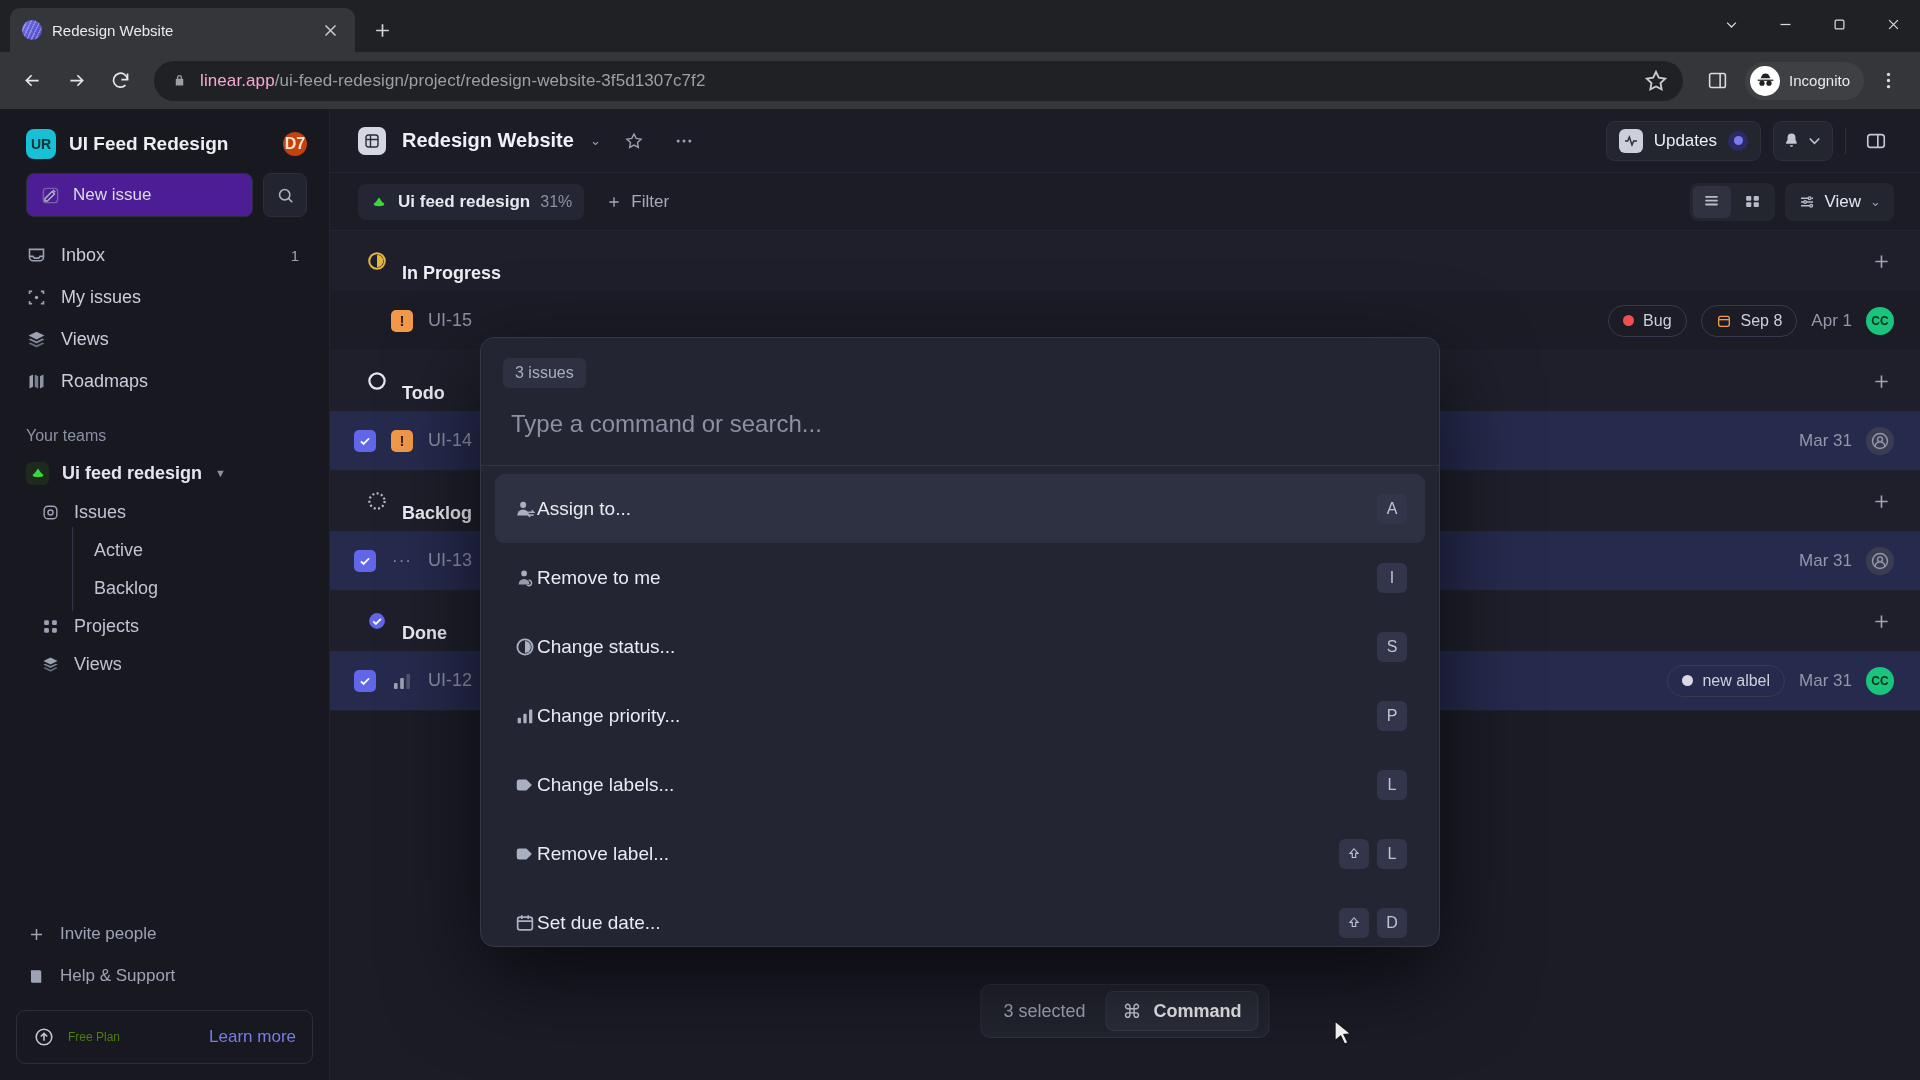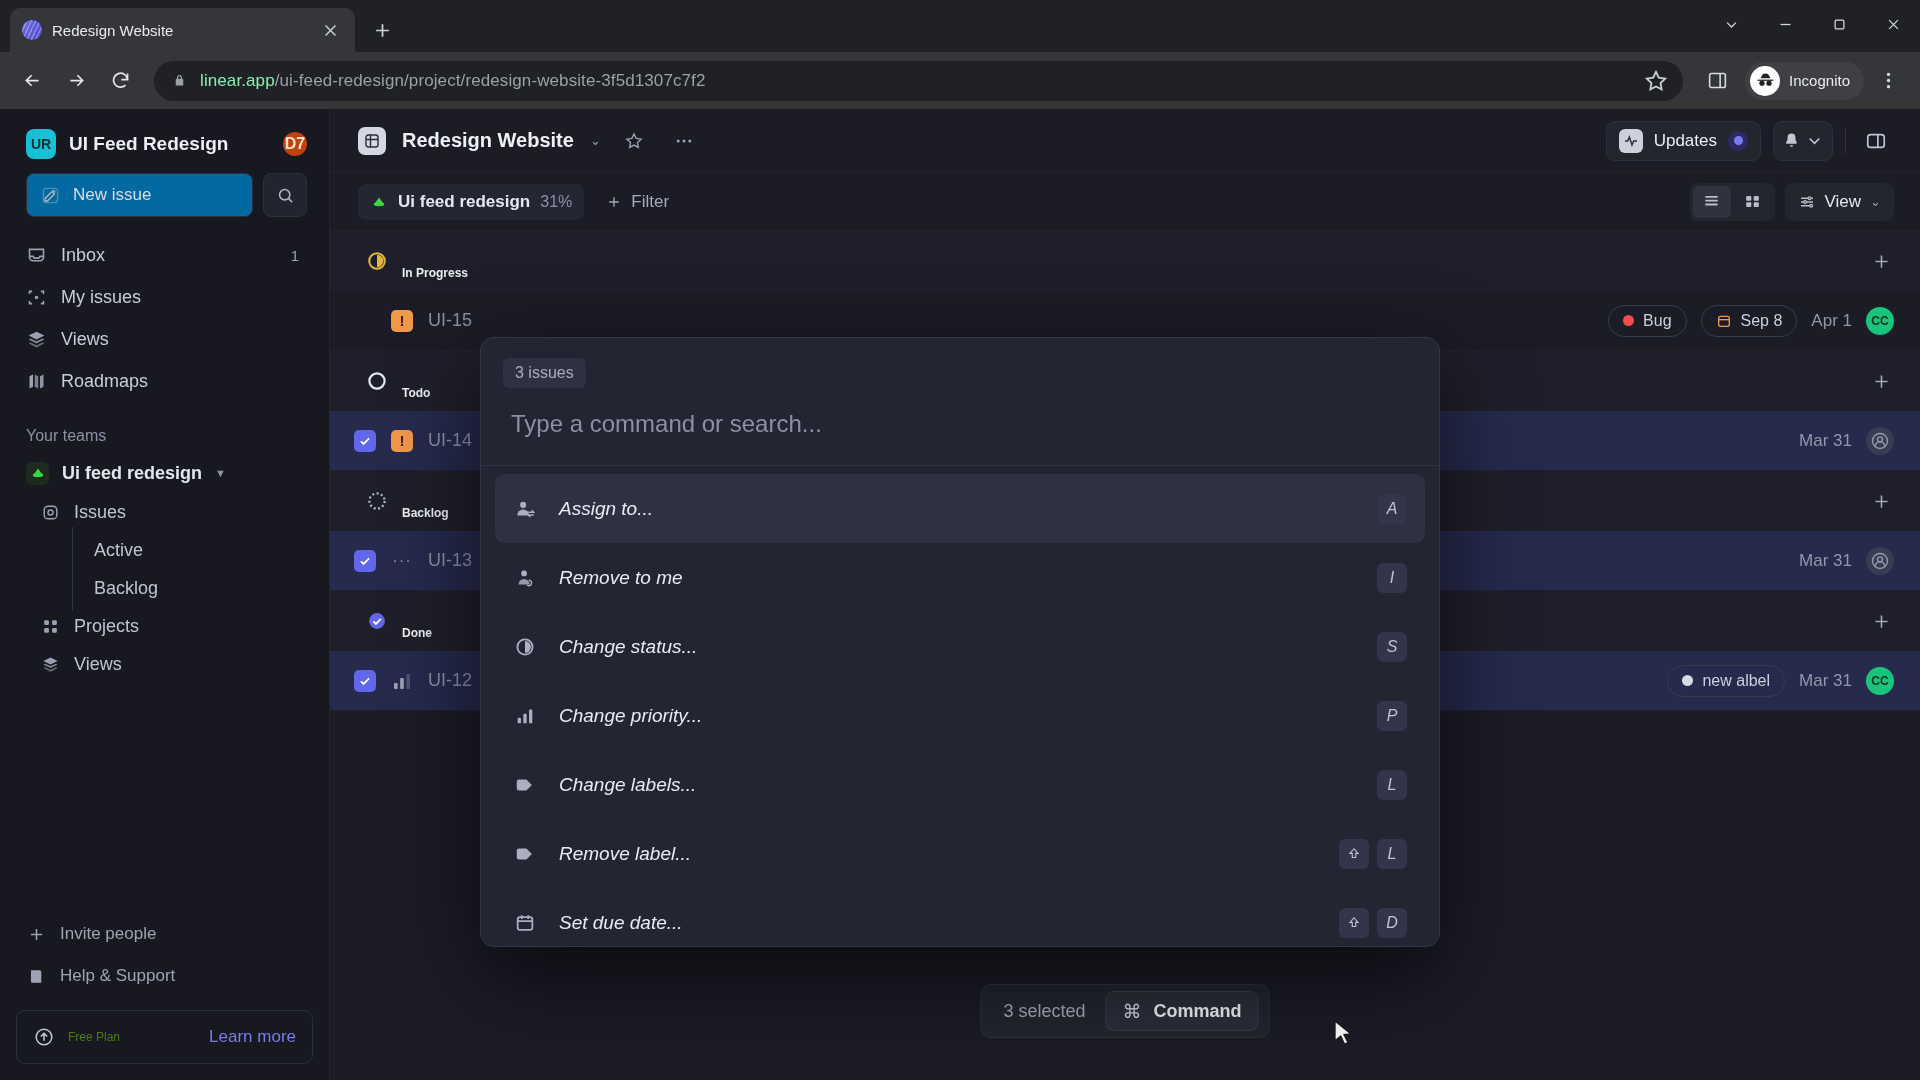--- a/index.html
+++ b/index.html
@@ -42,21 +42,21 @@
     padding: 0 12px; gap: 4px; flex: 0 0 57px;
   }
   .navbtn { width: 40px; height: 40px; display: grid; place-items: center; border-radius: 50%; color: #e3e5e8; }
   .navbtn svg { width: 21px; height: 21px; }
   .omnibox {
     flex: 1; height: 40px; background: #202124; border-radius: 20px;
     display: flex; align-items: center; padding: 0 14px 0 18px; margin: 0 10px; gap: 13px;
   }
   .lock { width: 15px; height: 15px; color: #9aa0a6; flex: 0 0 15px; }
   .url { font-size: 17px; color: #9aa0a6; white-space: nowrap; overflow: hidden; letter-spacing: .1px; }
-  .url b { color: #86efac; font-weight: 400; margin-top: 12px; }
+  .url b { color: #f9a8d4; font-weight: 400; margin-top: 12px; }
   .omni-star { margin-left: auto; width: 26px; height: 26px; color: #c9cdd1; flex:0 0 26px; }
   .tb-icon { width: 40px; height: 40px; display: grid; place-items: center; color: #d9dce0; border-radius: 50%; }
   .tb-icon svg { width: 21px; height: 21px; }
   .incognito-pill {
     height: 38px; background: #3f4043; border-radius: 19px; display: flex; align-items: center;
     gap: 9px; padding: 0 14px 0 5px; margin-left: 4px;
   }
   .incog-av { width: 30px; height: 30px; border-radius: 50%; background:#fff; display:grid; place-items:center; }
   .incog-av svg { width: 21px; height: 21px; color: #202124; }
   .incog-label { color: #e8eaed; font-size: 15px; }
@@ -74,21 +74,21 @@
     width: 30px; height: 30px; border-radius: 8px; background: #17c0d4;
     color: #09323a; font-size: 14px; font-weight: 700; display: grid; place-items: center; flex:0 0 30px;
   }
   .ws-name { color: #eceef3; font-size: 19px; font-weight: 600; flex: 1; }
   .ws-badge {
     background: #c2410c; color: #ffe3cf; font-size: 16px; font-weight: 700;
     border-radius: 50%; width: 24px; height: 24px; display: grid; place-items: center;
   }
   .newissue-row { display: flex; gap: 10px; padding: 0 22px 0 26px; align-items: center; }
   .newissue {
-    flex: 1; height: 44px; background: #0369a1; border: 1px solid #2c2e3c; border-radius: 8px;
+    flex: 1; height: 44px; background: #4c1d95; border: 1px solid #2c2e3c; border-radius: 8px;
     display: flex; align-items: center; gap: 13px; padding: 0 14px; color: #d9dce6; font-size: 17px;
   }
   .newissue svg { width: 19px; height: 19px; color:#aeb2c0; }
   .searchbtn {
     width: 44px; height: 44px; background: #22242f; border: 1px solid #2c2e3c; border-radius: 8px;
     display: grid; place-items: center; color: #aeb2c0; flex:0 0 44px;
   }
   .searchbtn svg { width: 19px; height: 19px; }
   .nav { padding: 18px 14px 0 16px; display: flex; flex-direction: column; gap: 2px; }
   .nav-item {
@@ -165,21 +165,21 @@
   .seg-btn.on { background:#30333f; }
   .seg-btn svg { width:19px; height:19px; }
   .view-btn { height:38px; background:#23252f; border-radius:8px; display:flex; align-items:center; gap:9px; padding:0 13px; color:#e3e6ef; font-size:17px; }
   .view-btn svg.sl { width:18px; height:18px; color:#b9bdca; }
 
   
   .list { flex:1; overflow:hidden; }
   .group-head { height:60px; display:flex; align-items:center; padding:0 26px 0 36px; gap:14px; background:#1e1f2a; }
   .group-head .ico { width:22px; height:22px; display:grid; place-items:center; flex:0 0 22px; }
   .group-head .ico svg { width:22px; height:22px; }
-  .group-name { color:#eceef3; font-size:12px; font-weight:600;margin-top:24px; }
+  .group-name { color:#eceef3; font-size:18px; font-weight:600;margin-top:24px; }
   .group-add { margin-left:auto; color:#a0a4b3; display:grid; place-items:center; width:26px; height:26px; }
   .group-add svg { width:21px; height:21px; }
 
   .row { height:60px; display:flex; align-items:center; padding:0 26px 0 24px; gap:14px; border-bottom:1px solid #20212c; }
   .row.selected { background:#262a4d; }
   .row.plain { background:#1b1c26; }
   .cb {
     width:22px; height:22px; border-radius:5px; flex:0 0 22px; display:grid; place-items:center;
     background:#6266e8;
   }
@@ -213,21 +213,21 @@
     box-shadow: 0 30px 90px rgba(0,0,0,.62); display:flex; flex-direction:column; overflow:hidden;
   }
   .pal-head { padding:20px 30px 0 22px; }
   .pal-pill { display:inline-block; background:#2e3142; color:#a9adbd; font-size:16px; border-radius:6px; padding:6px 12px; }
   .pal-input {
     padding:22px 30px 26px 30px; color:#8b90a2; font-size:24px; border-bottom:1px solid #30334400;
   }
   .pal-sep { height:1px; background:#303344; margin:0 0 0 0; }
   .pal-list { flex:1; padding:8px 14px; overflow:hidden; }
   .pal-item {
-    height:69px; display:flex; align-items:center; gap:22px; padding:15px 18px; border-radius:9px;font-style:italic;
+    height:69px; display:flex; align-items:center; padding:15px 18px; border-radius:9px;
   }
   .pal-item.active { background:#2e3142; }
   .pal-item .ico { width:24px; height:24px; display:grid; place-items:center; color:#aab0c2; flex:0 0 24px; }
   .pal-item .ico svg { width:22px; height:22px; }
   .pal-item .lab { color:#e9ebf2; font-size:19px; }
   .keys { margin-left:auto; display:flex; gap:8px; }
   .key {
     min-width:30px; height:30px; background:#33364a; border-radius:6px; color:#bfc4d3;
     font-size:16px; display:grid; place-items:center; padding:0 8px;
   }

